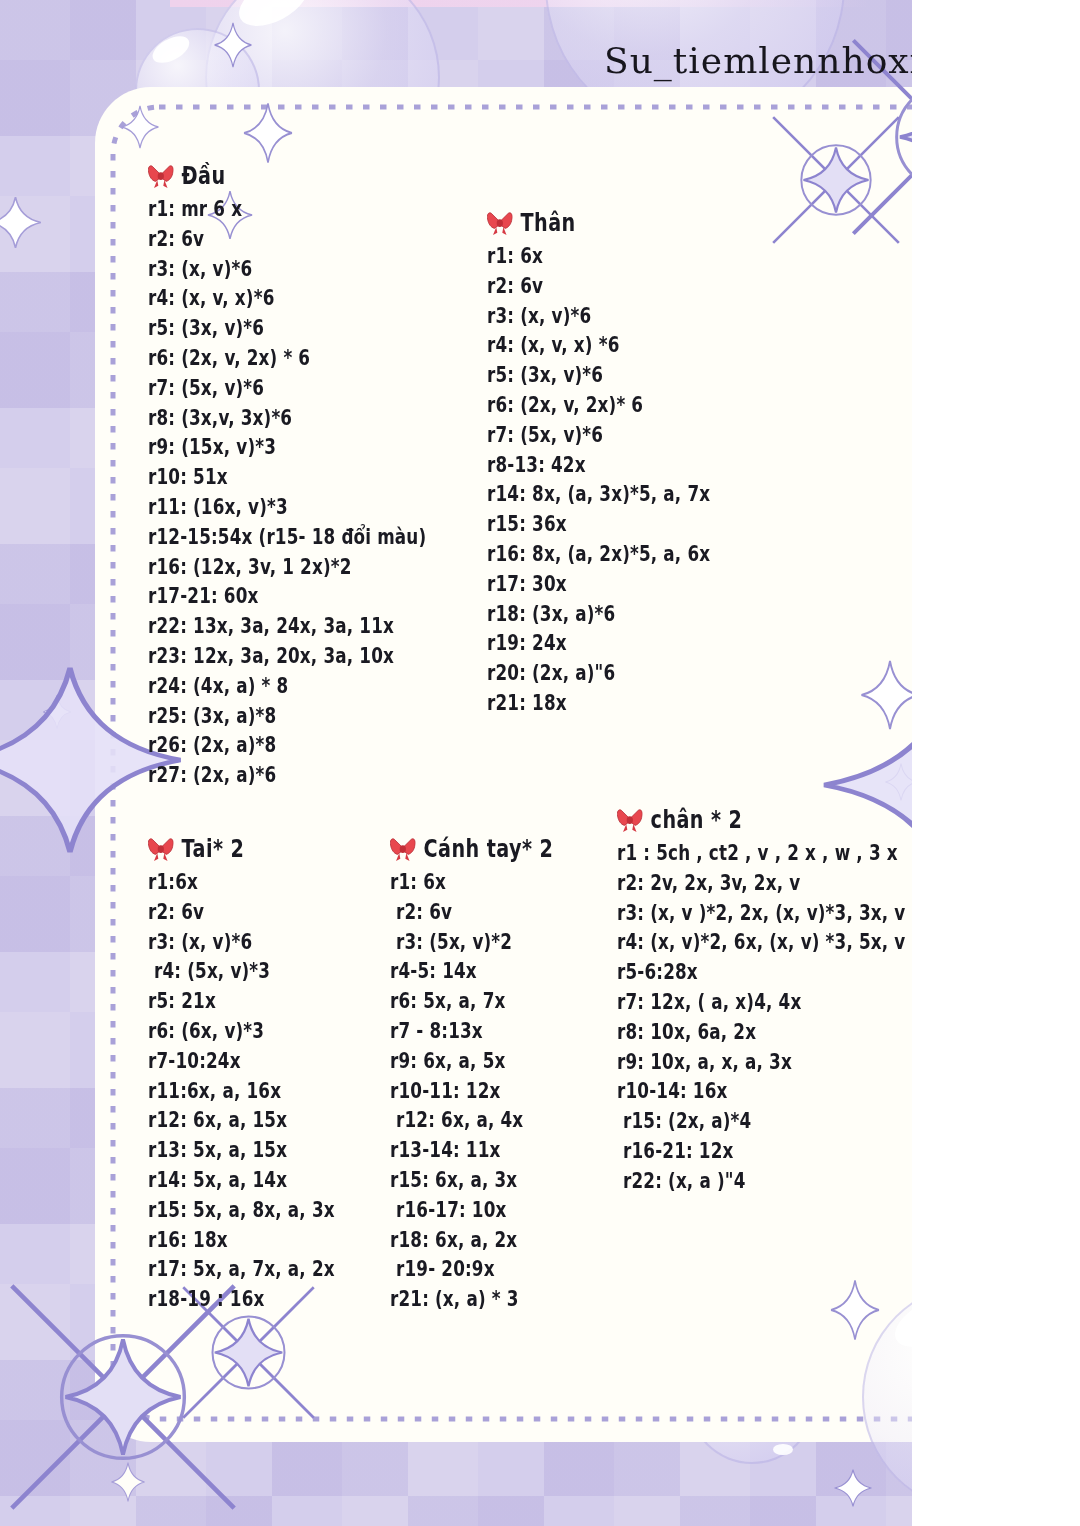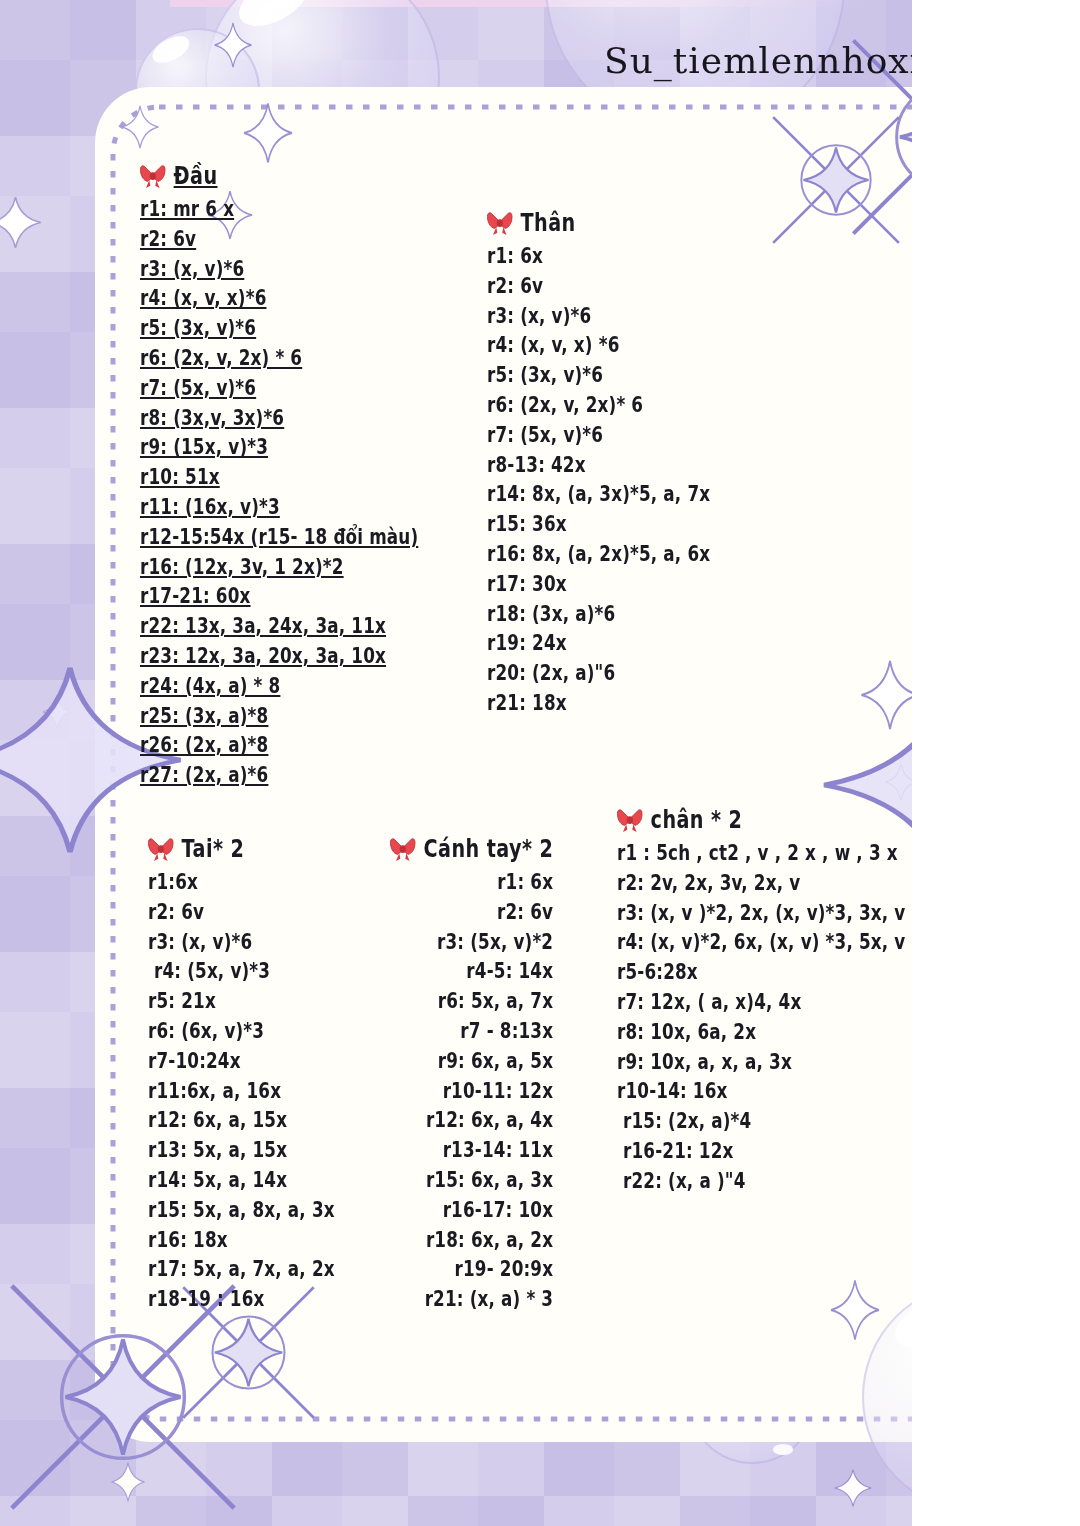--- a/index.html
+++ b/index.html
@@ -33,24 +33,24 @@
     border-radius:50%;background:#fff;opacity:.9;}
   .sparkle{position:absolute;z-index:4;}
   .compass{position:absolute;z-index:4;}
   .pattern-section{position:absolute;z-index:5;color:#1a1a22;}
   .section-title-wrap{display:flex;align-items:center;gap:10px;height:32px;
     transform:scaleX(.80);transform-origin:0 50%;}
   .section-title{font-size:24px;font-weight:700;letter-spacing:.5px;white-space:pre;}
   .rows{margin-top:3px;}
   .pattern-row{font-size:21px;font-weight:700;line-height:29.8px;white-space:pre;
     letter-spacing:.2px;transform:scaleX(.80);transform-origin:0 50%;}
-  .sec-dau{left:140px;top:160px;text-decoration:underline;}
+  .sec-dau{left:148px;top:160px;}
   .sec-than{left:487px;top:160px;margin-top:47px;}
   .sec-tai{left:148px;top:833px;}
-  .sec-canhtay{left:390px;top:833px;text-align:right;}
+  .sec-canhtay{left:390px;top:833px;}
   .sec-chan{left:617px;top:804px;}
   .bow{flex:0 0 auto;}
 </style>
 </head>
 <body>
 
 <svg width="0" height="0" style="position:absolute">
   <defs>
     <path id="star4" d="M0,-46 Q8,-8 46,0 Q8,8 0,46 Q-8,8 -46,0 Q-8,-8 0,-46 Z"></path>
     <g id="bowdef">

